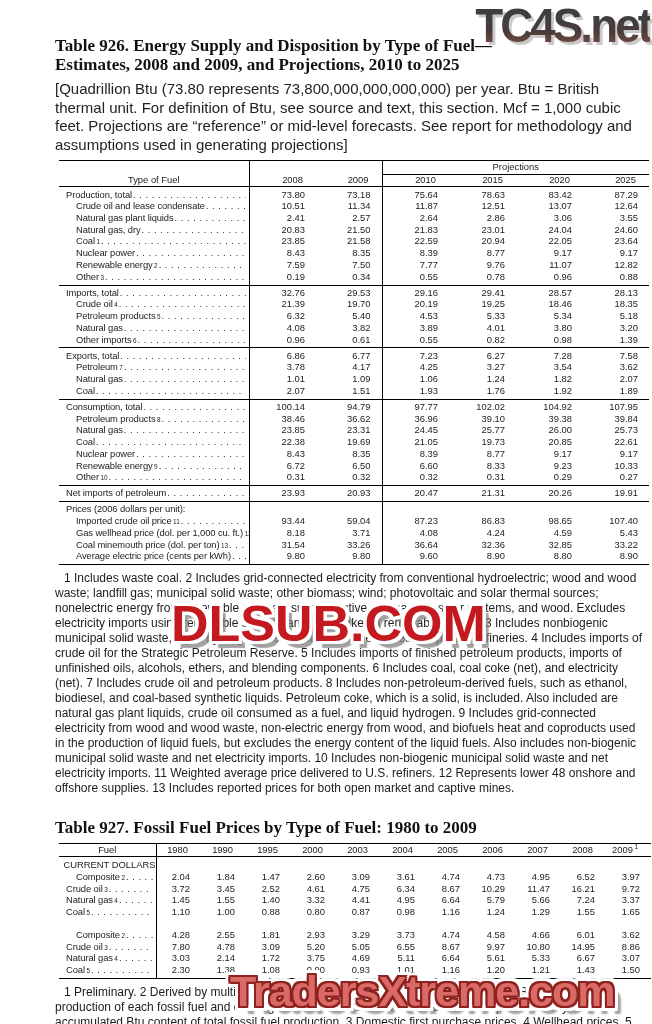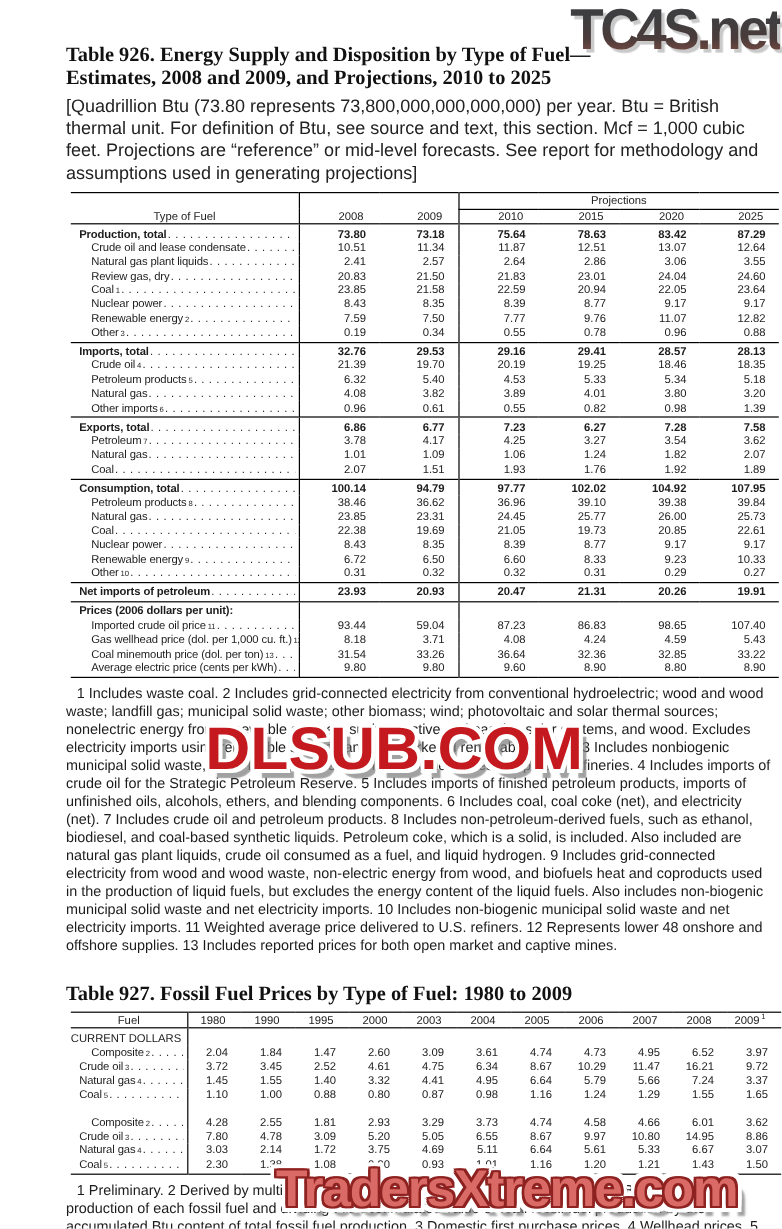--- a/index.html
+++ b/index.html
@@ -27,30 +27,30 @@
   th.proj { text-align:center; border-bottom:1px solid #000; padding-bottom:1px; }
   #t926 thead { border-bottom:1.8px solid #000; }
   #t927 thead { border-bottom:1.8px solid #000; }
   td.num { text-align:right; padding-right:11px; white-space:nowrap; }
   .v1 { border-left:1px solid #000; }
   .v2 { border-left:1.5px solid #000; }
   tbody.ruled { border-top:1px solid #000; }
   tbody tr:first-child td { padding-top:2.2px; }
   tbody tr:last-child td { padding-bottom:2.2px; }
   tbody.gap tr:first-child td { padding-top:10px; }
-  tr.bold td, tr.bold .txt { font-weight:700; }
+  tr.bold td, tr.bold .txt { font-weight:400; }
   td.lbl { padding-left:7px; overflow:hidden; }
   .lblrow { display:flex; align-items:baseline; overflow:hidden; }
   .ind { flex:0 0 10px; }
   .txt { white-space:nowrap; flex:0 0 auto; letter-spacing:-0.1px; }
   sup.s { font-size:6.4px; line-height:0; margin-left:1.5px; flex:0 0 auto; }
   .dots { flex:1 1 0; overflow:hidden; white-space:nowrap; margin:0 3px 0 1px; font-weight:400; }
   .dots::after { content:" . . . . . . . . . . . . . . . . . . . . . . . . . . . . . . . . . . . . . . . . . . . . . . . . . . . . . . . . . . . . . . . ."; letter-spacing:0.5px; }
   td.ctr { text-align:center; padding-left:0; }
-  .cline { text-align:left; line-height:1.25; }
+  .cline { text-align:right; line-height:1.25; }
   .cline .b { font-weight:700; }
 
   
   .footnote { font-size:12px; line-height:1.25; margin:6px 0 0 0; text-indent:9px;
               width:592px; color:#1c1c1c; }
   .footnote.source { margin-top:0; }
   .foot-wrap { position:relative; }
 
   
   .pageline { display:flex; justify-content:flex-end; align-items:baseline; gap:16px;
@@ -160,21 +160,21 @@
             <td class="num">2.57</td>
             <td class="num v2">2.64</td>
             <td class="num">2.86</td>
             <td class="num">3.06</td>
             <td class="num">3.55</td>
           </tr>
           <tr>
             <td class="lbl">
               <div class="lblrow">
                 <span class="ind"></span>
-                <span class="txt">Review gas, dry</span>
+                <span class="txt">Natural gas, dry</span>
                 <span class="dots"></span>
               </div>
             </td>
             <td class="num v1">20.83</td>
             <td class="num">21.50</td>
             <td class="num v2">21.83</td>
             <td class="num">23.01</td>
             <td class="num">24.04</td>
             <td class="num">24.60</td>
           </tr>

